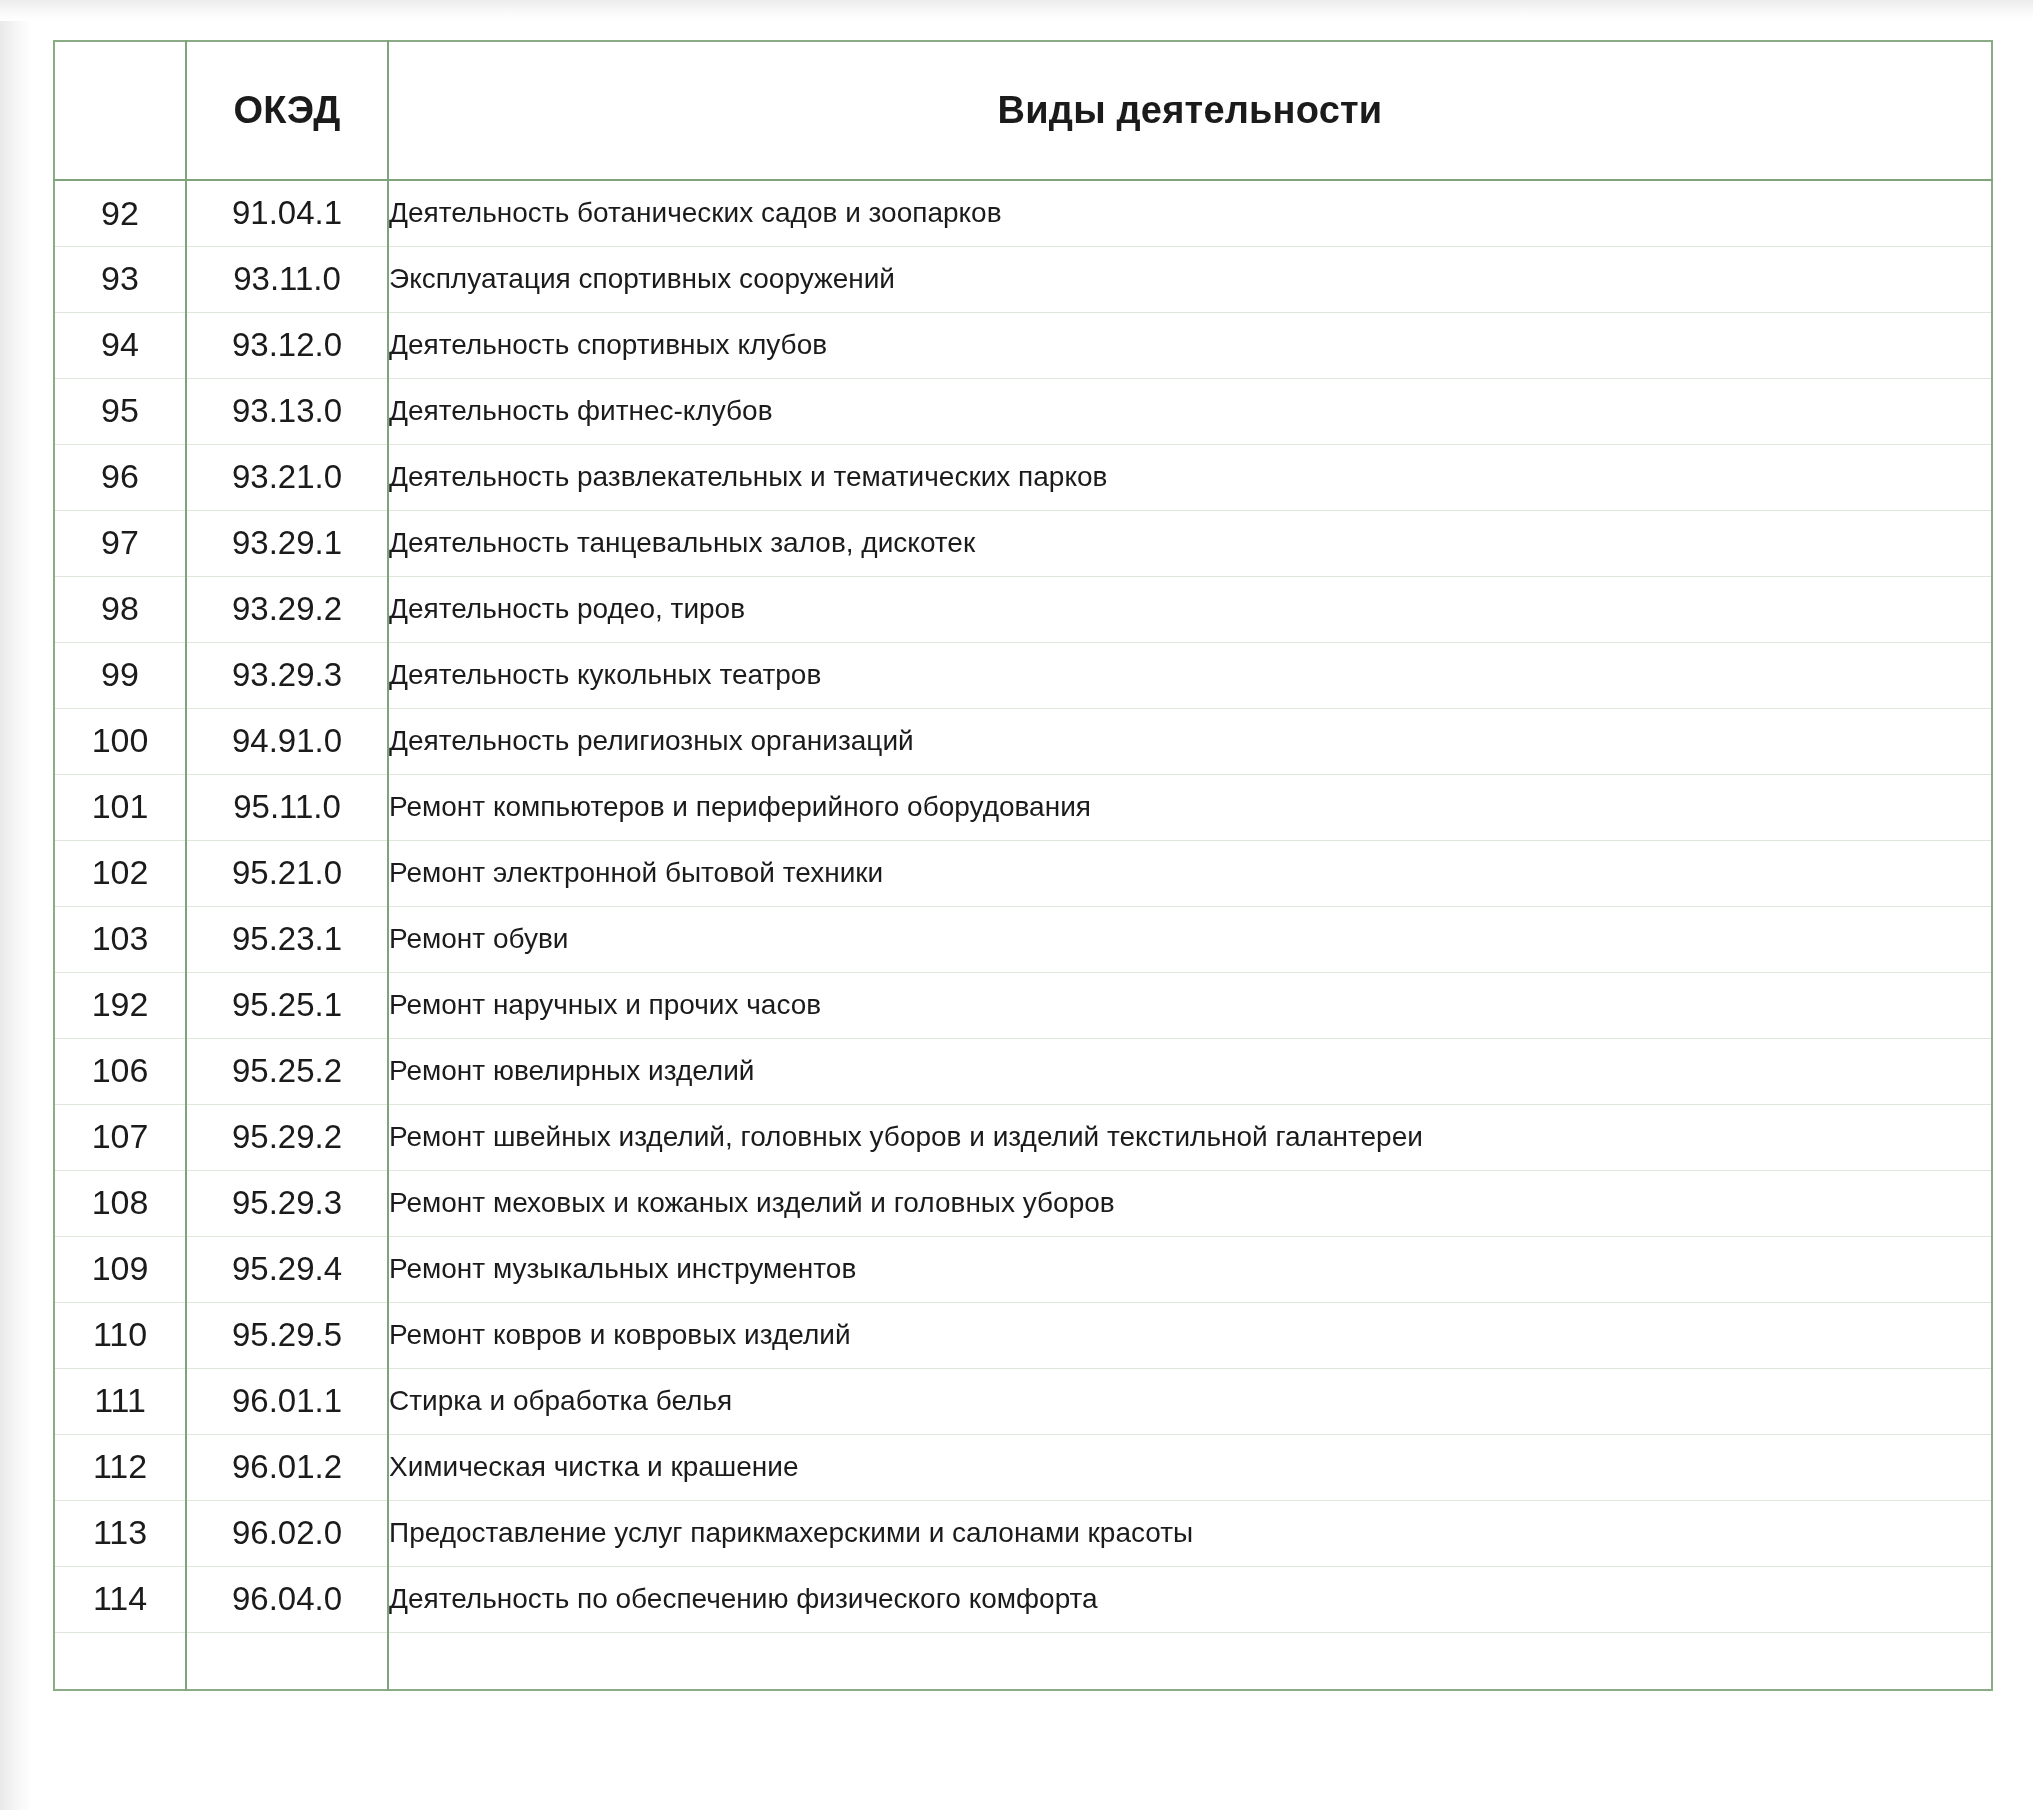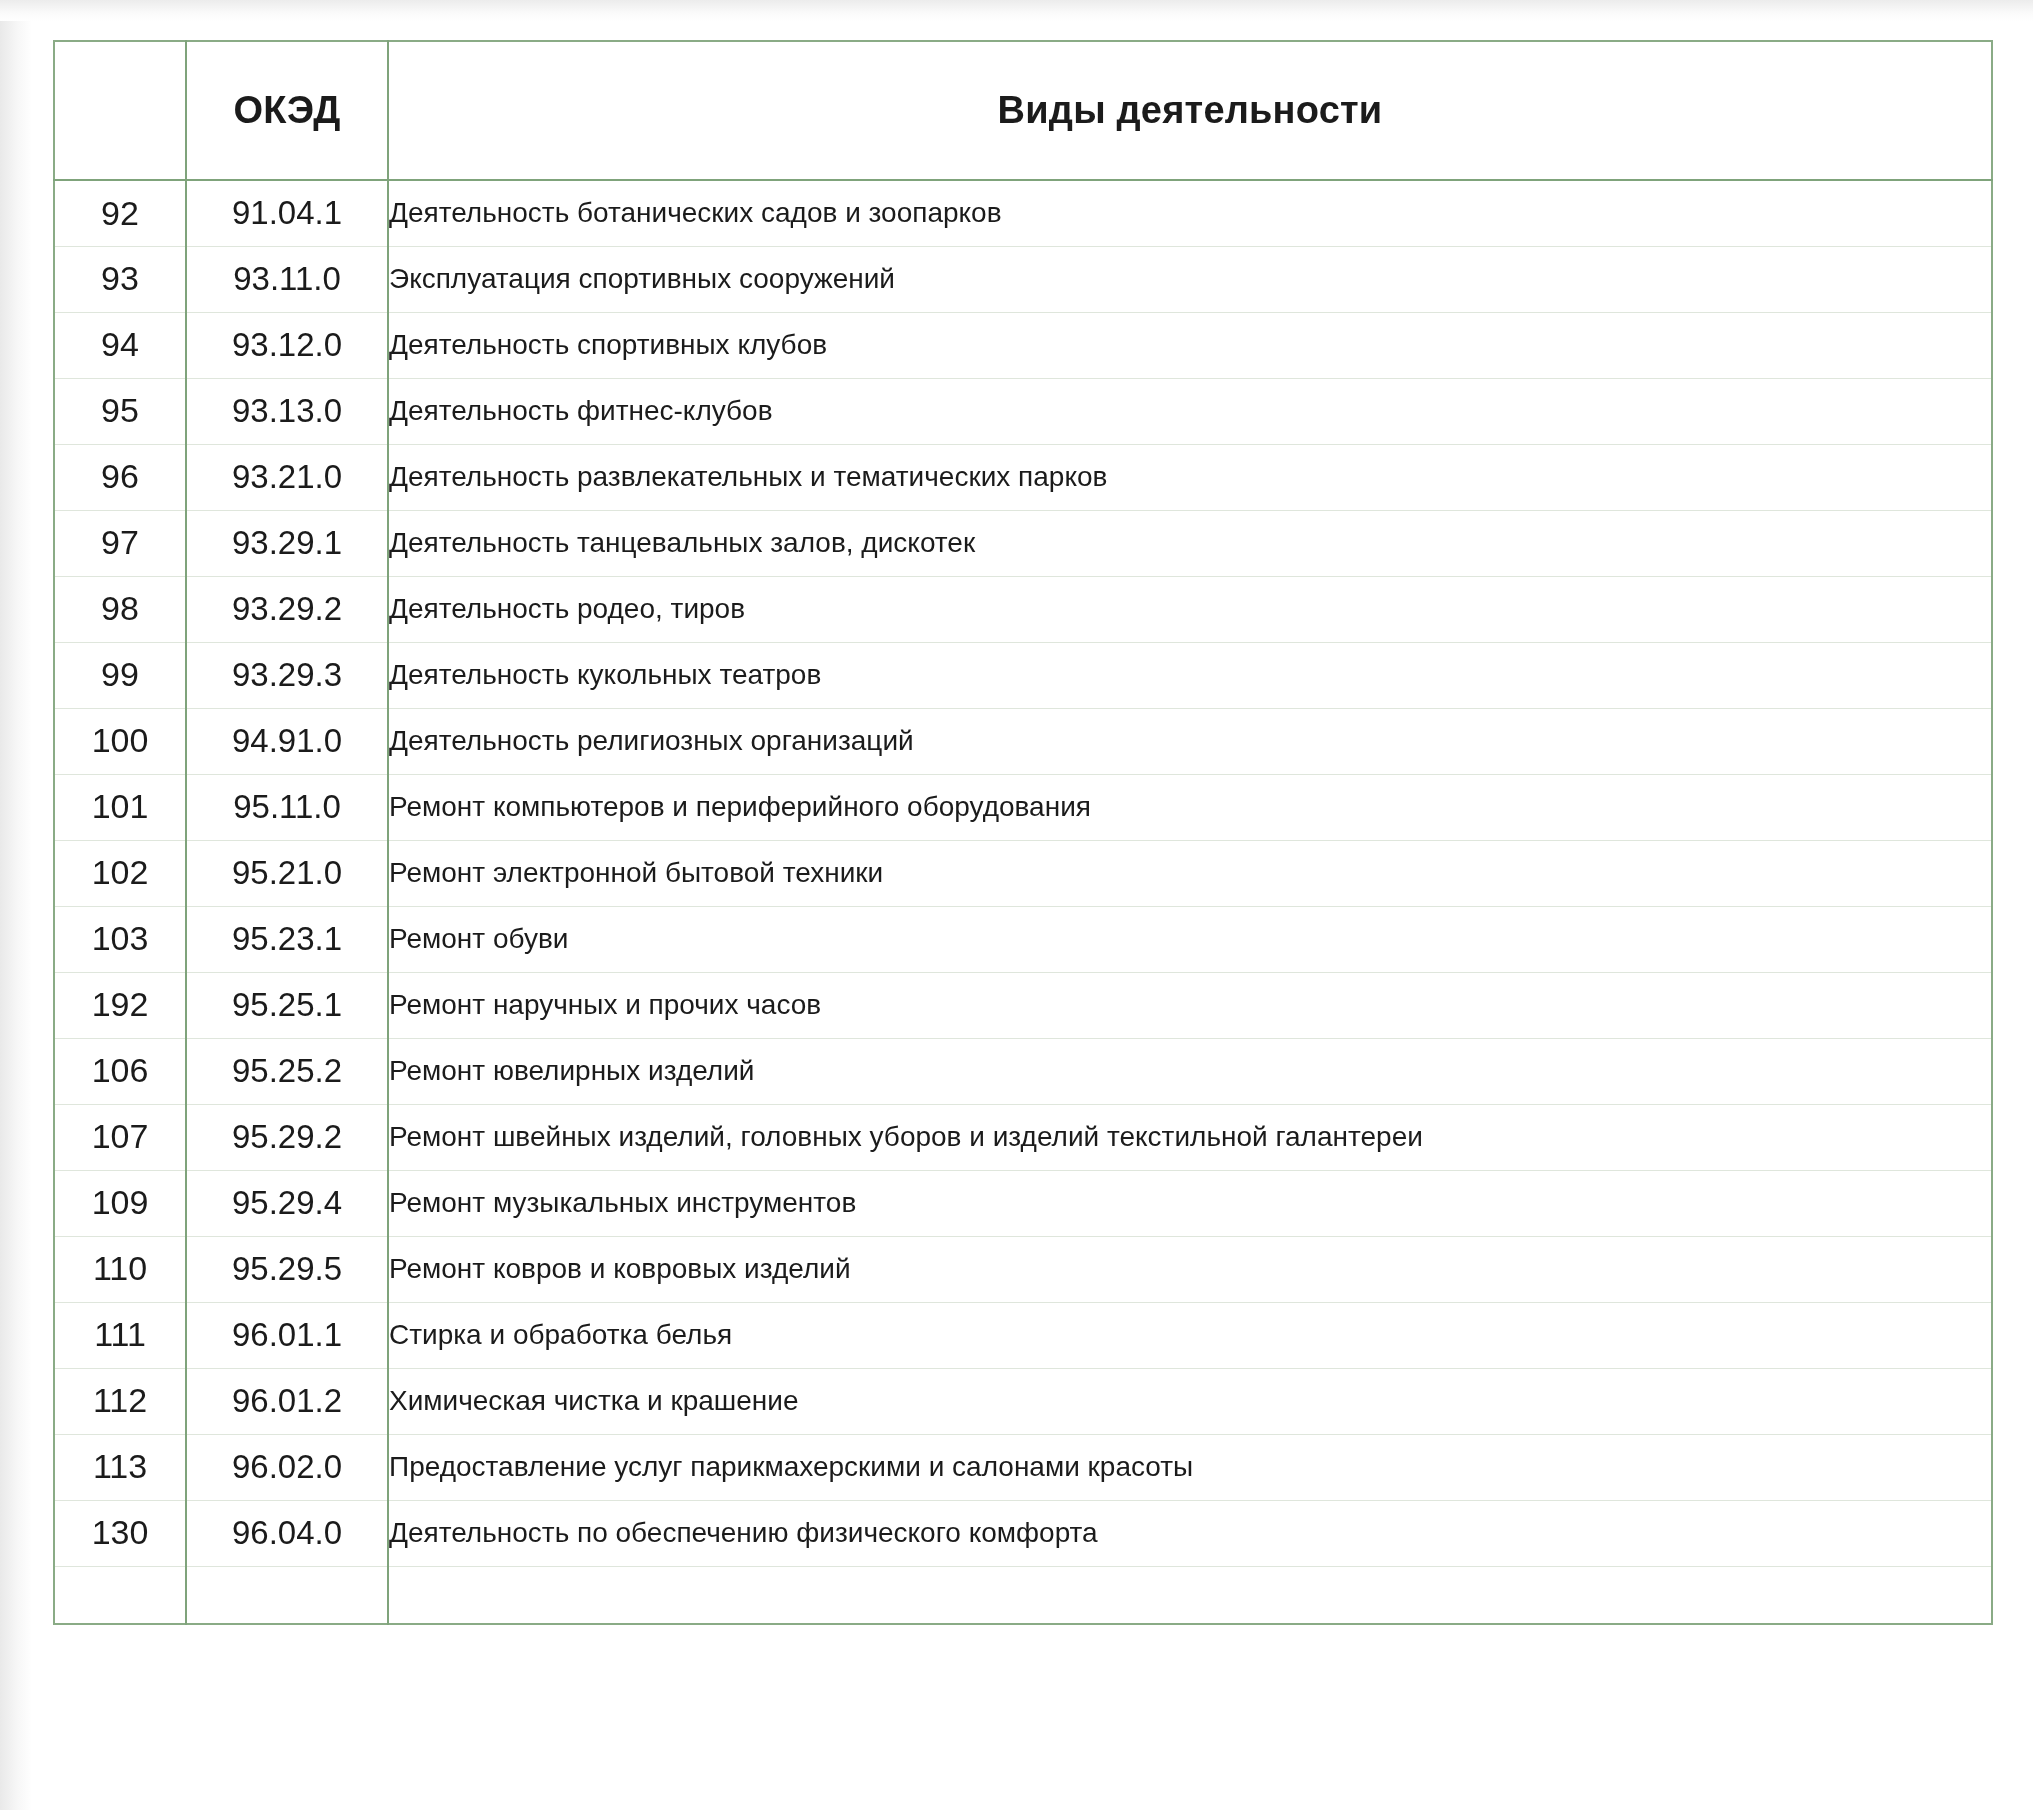--- a/index.html
+++ b/index.html
@@ -215,20 +215,25 @@
             <td class="num">106</td>
             <td class="code">95.25.2</td>
             <td class="desc">Ремонт ювелирных изделий</td>
           </tr>
           <tr>
             <td class="num">107</td>
             <td class="code">95.29.2</td>
             <td class="desc">Ремонт швейных изделий, головных уборов и изделий текстильной галантереи</td>
           </tr>
           <tr>
+            <td class="num">108</td>
+            <td class="code">95.29.3</td>
+            <td class="desc">Ремонт меховых и кожаных изделий и головных уборов</td>
+          </tr>
+          <tr>
             <td class="num">109</td>
             <td class="code">95.29.4</td>
             <td class="desc">Ремонт музыкальных инструментов</td>
           </tr>
           <tr>
             <td class="num">110</td>
             <td class="code">95.29.5</td>
             <td class="desc">Ремонт ковров и ковровых изделий</td>
           </tr>
           <tr>
@@ -240,21 +245,21 @@
             <td class="num">112</td>
             <td class="code">96.01.2</td>
             <td class="desc">Химическая чистка и крашение</td>
           </tr>
           <tr>
             <td class="num">113</td>
             <td class="code">96.02.0</td>
             <td class="desc">Предоставление услуг парикмахерскими и салонами красоты</td>
           </tr>
           <tr>
-            <td class="num">130</td>
+            <td class="num">114</td>
             <td class="code">96.04.0</td>
             <td class="desc">Деятельность по обеспечению физического комфорта</td>
           </tr>
           <tr class="blank-row">
             <td class="num"></td>
             <td class="code"></td>
             <td class="desc"></td>
           </tr>
         </tbody>
     </table>

